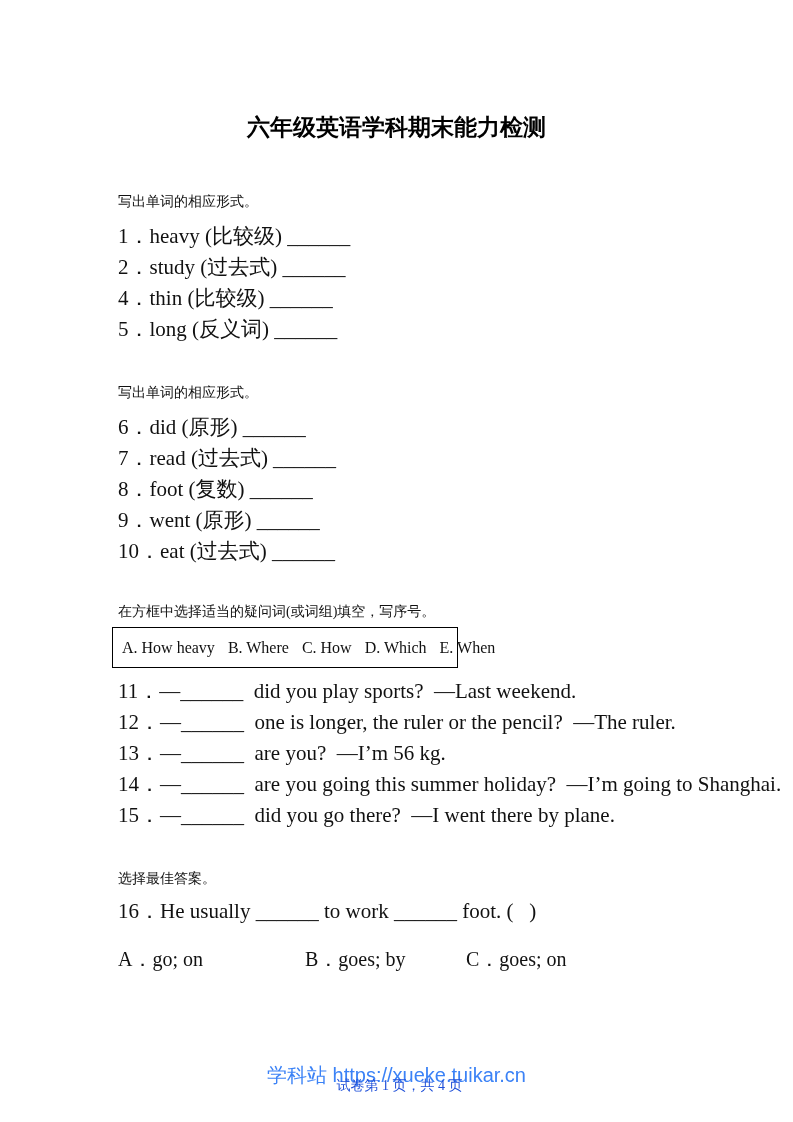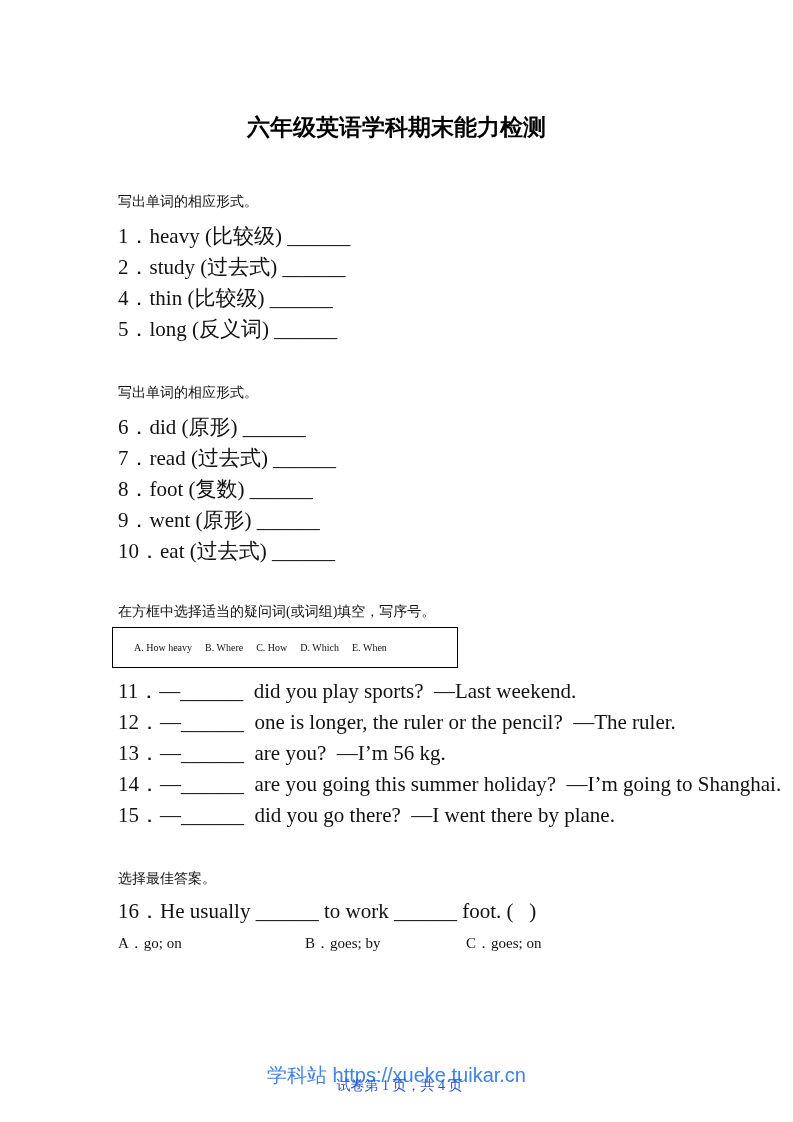--- a/index.html
+++ b/index.html
@@ -42,30 +42,30 @@
   .mt16 { margin-top: 16px; }
   .choice-box {
     box-sizing: border-box;
     margin-top: 7px;
     margin-left: -6px;
     width: 346px;
     height: 41px;
     border: 1px solid #000000;
     display: flex;
     align-items: center;
-    padding-left: 21px;
+    padding-left: 9px;
     column-gap: 13px;
-    font-size: 10px;
+    font-size: 16px;
   }
   .choice-box span { white-space: pre; }
   .choices-row {
     position: relative;
-    margin-top: 16px;
+    margin-top: 32px;
     height: 16px;
-    font-size: 15px;
+    font-size: 20px;
     line-height: 16px;
   }
   .choices-row span { position: absolute; top: 0; white-space: pre; }
   .c-a { left: 0; }
   .c-b { left: 187px; text-align: center; }
   .c-c { left: 348px; font-family: Liberation Serif, serif; }
   .footer-watermark {
     position: absolute;
     top: 1065px;
     left: 50%;

